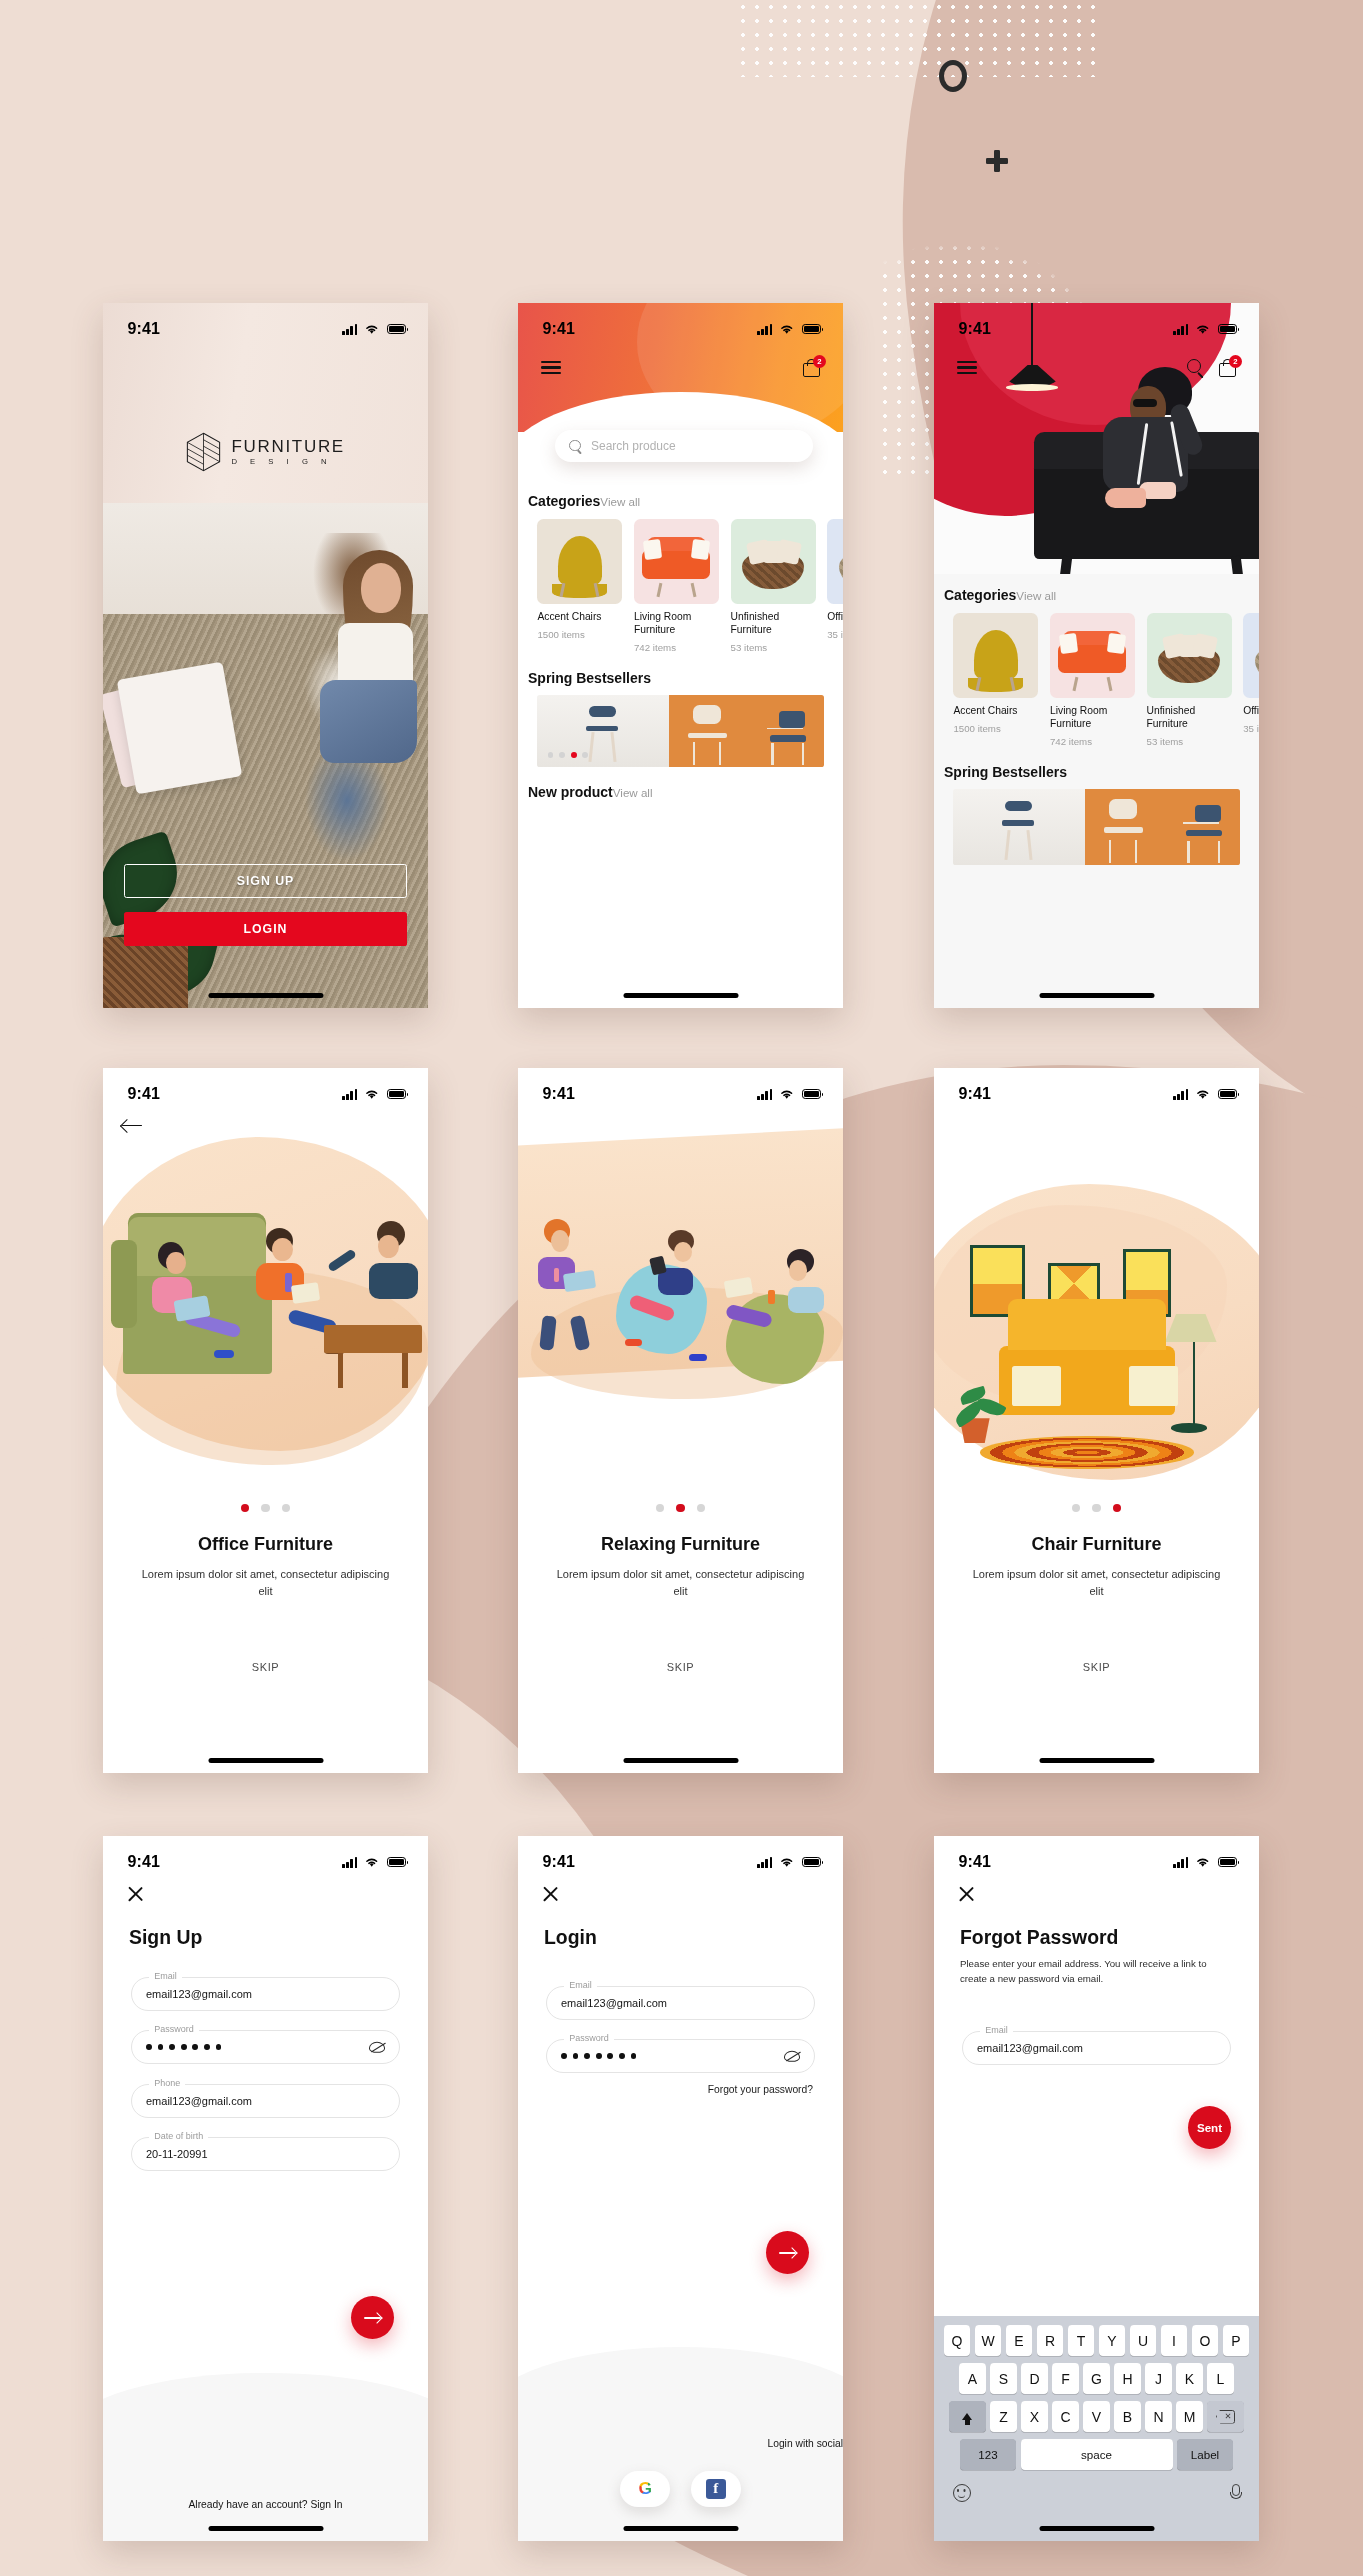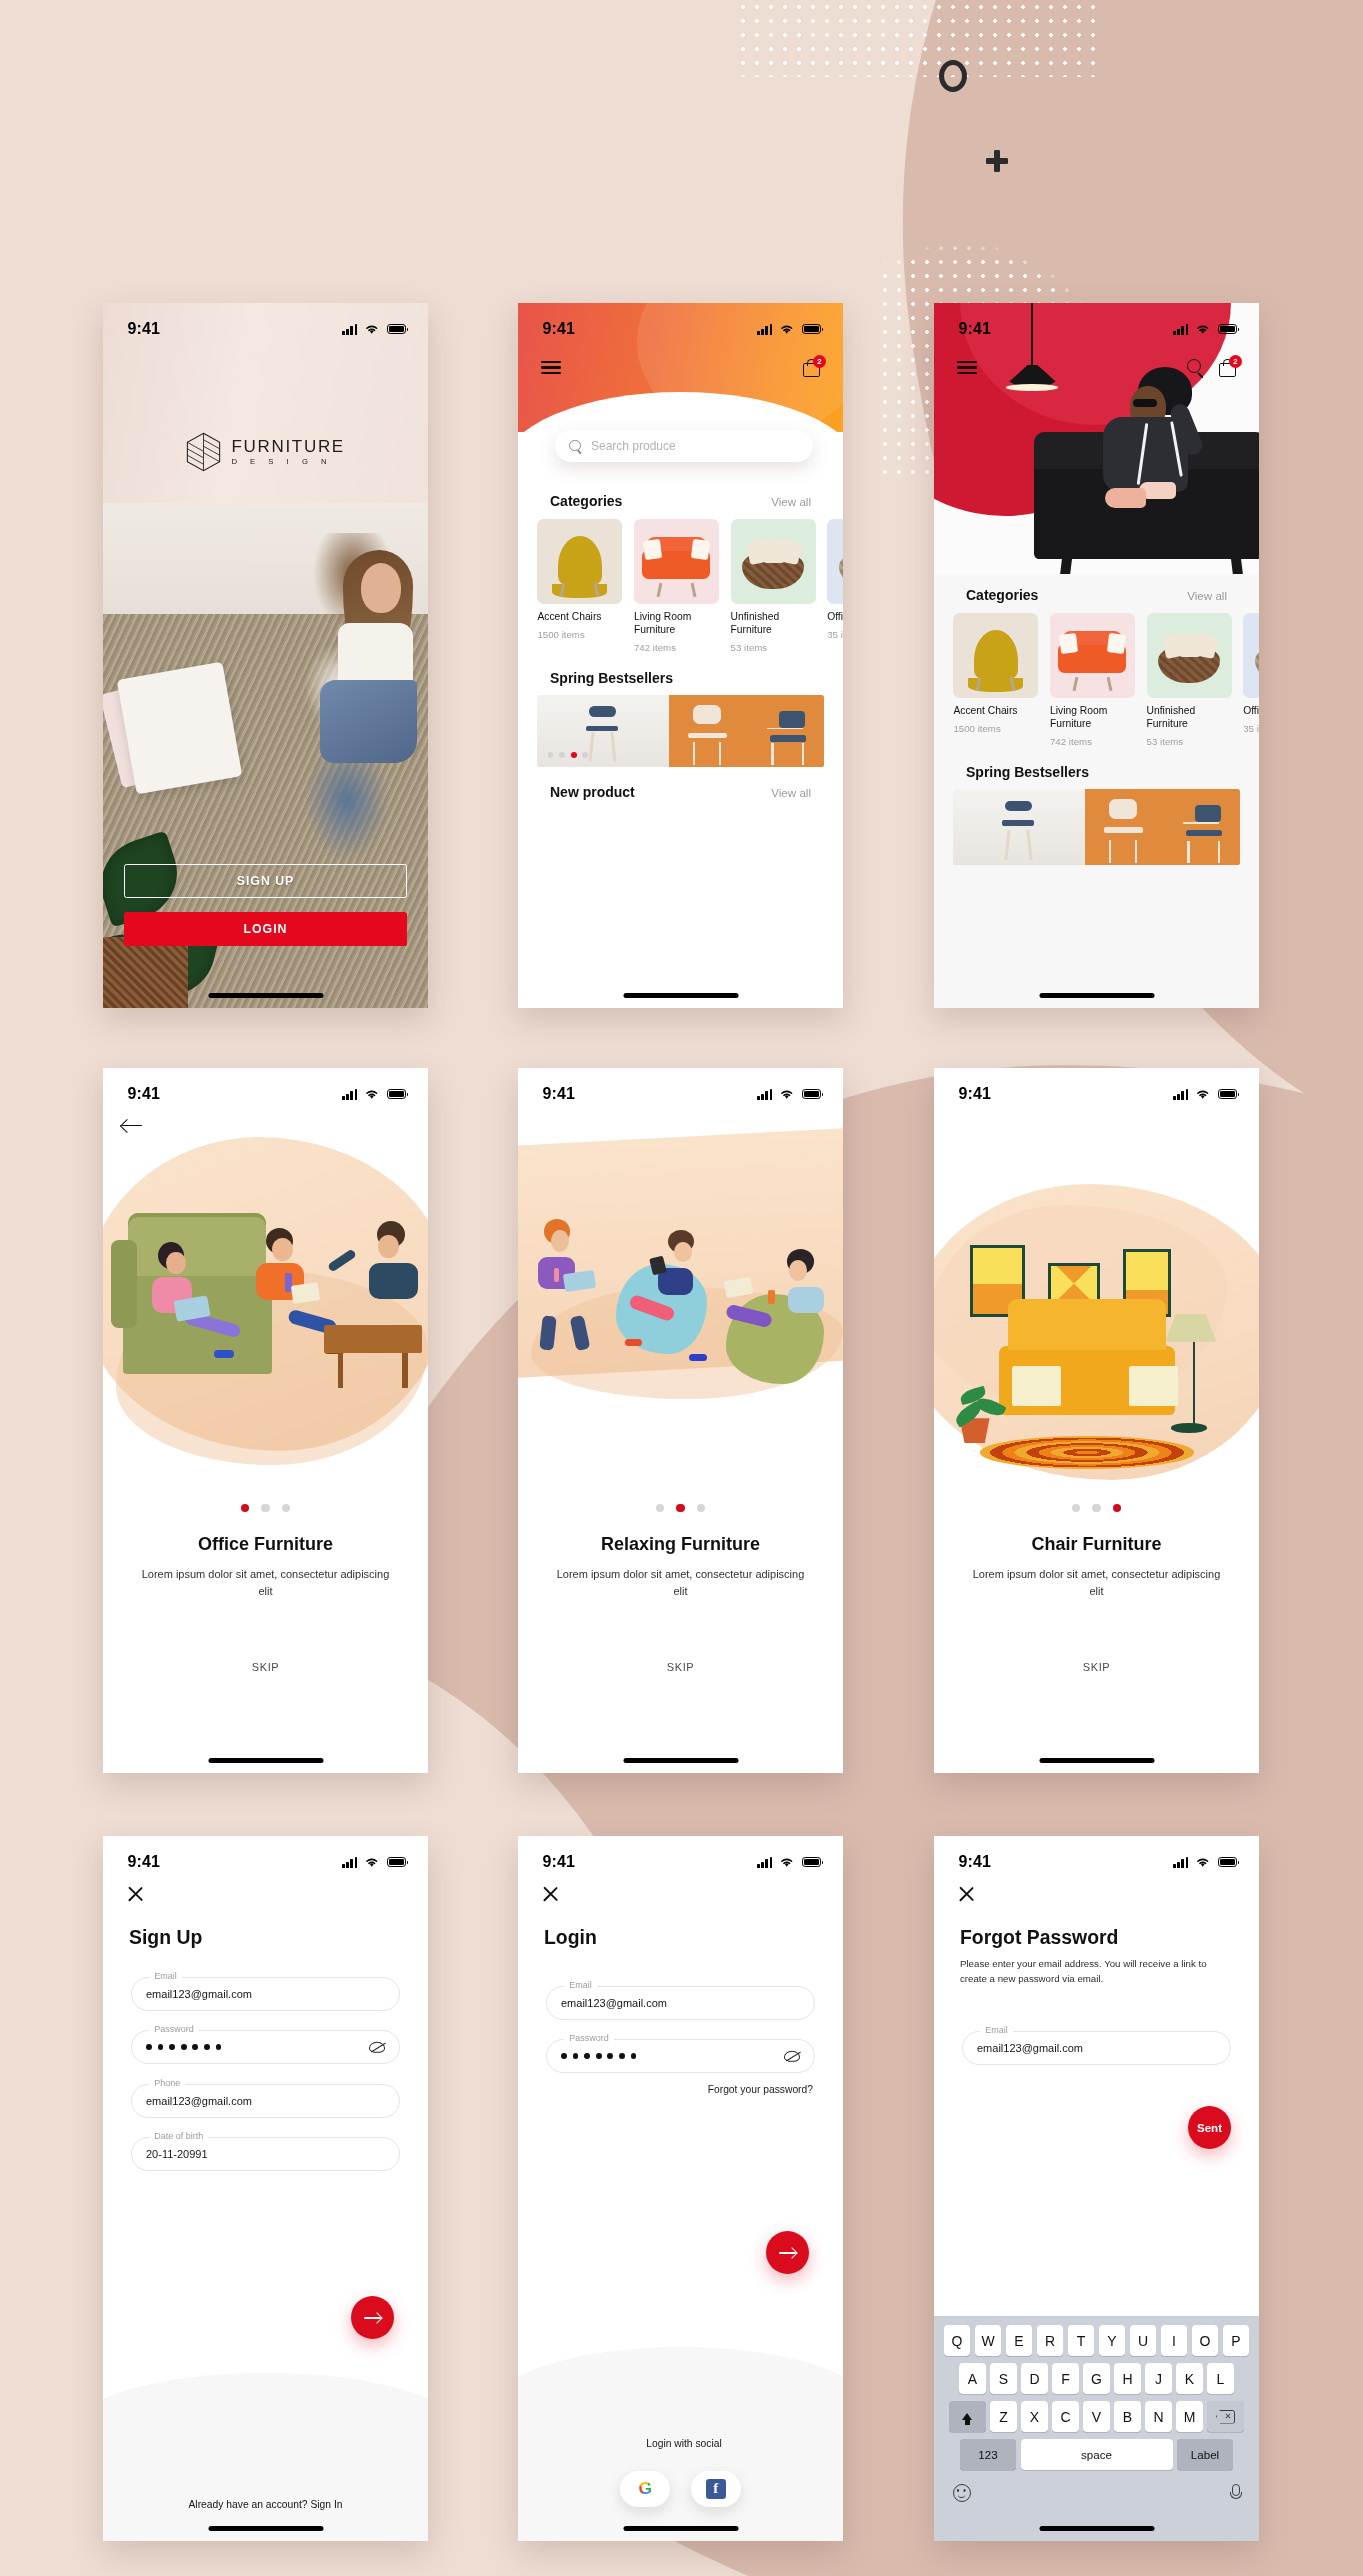--- a/index.html
+++ b/index.html
@@ -245,22 +245,22 @@
     background: #fff; border-radius: 17px; z-index: 35;
     display: flex; align-items: center; gap: 9px; padding: 0 14px;
     box-shadow: 0 6.5px 17px rgba(120,90,80,.18);
   }
   .search-box .icon-search { width: 13px; height: 13px; }
   .search-box .icon-search::before { width: 9.7px; height: 9.7px; border-width: 1.5px; border-color:#8b8b8b; }
   .search-box .icon-search::after { width: 5.2px; height: 1.5px; background:#8b8b8b; }
   .search-ph { font-size: 12px; color: #b2b2b2; }
 
   .sec-head {
-    display: flex; align-items: baseline; justify-content: space-between;
-    padding: 0 32px; margin-top: 17px;
+    display: flex; align-items: baseline; justify-content: flex-start;
+    padding: 0 10px; margin-top: 17px;
   }
   .sec-title { font-size: 14px; font-weight: bold; color: #111; }
   .sec-link { font-size: 11.6px; color: #9a9a9a; }
 
   .cat-row { display: flex; gap: 11.6px; padding: 0 19.4px; margin-top: 10.3px; }
   .cat { width: 85px; flex: 0 0 85px; }
   .cat-thumb { width: 85px; height: 85px; border-radius: 6.5px; position: relative; overflow: hidden; }
   .cat-name { font-size: 10.3px; color: #111; margin-top: 6.5px; line-height: 1.25; }
   .cat-count { font-size: 9.7px; color: #a0a0a0; margin-top: 5.2px; }
 
@@ -488,21 +488,21 @@
     border-top:1.7px solid #fff; border-right:1.7px solid #fff; transform: rotate(45deg); }
   .fab-text { color: #fff; font-size: 11.6px; font-weight: bold; }
   .form-curve {
     position: absolute; left: -10%; right: -10%; bottom: 0; height: 168px;
     background: #f7f7f7; border-radius: 50% 50% 0 0 / 34% 34% 0 0; z-index: 2;
   }
   .bottom-note {
     position: absolute; left: 0; right: 0; bottom: 31px; text-align: center;
     font-size: 10.3px; color: #131313; z-index: 10;
   }
-  .social-label { position: absolute; left: 7px; right: 0; bottom: 92px; text-align: center; font-size: 10.3px; color: #151515; z-index: 10; }
+  .social-label { position: absolute; left: 7px; right: 0; bottom: 92px; text-align: right; font-size: 10.3px; color: #151515; z-index: 10; }
   .social-row { position: absolute; left: 0; right: 0; bottom: 34px; display: flex; justify-content: center; gap: 20.7px; z-index: 10; }
   .social-btn {
     width: 50px; height: 36px; background: #fff; border-radius: 19.4px;
     display: flex; align-items: center; justify-content: center;
     box-shadow: 0 5.2px 14px rgba(120,110,105,.20);
   }
   .g-logo { font-size: 17.4px; font-weight: bold; line-height: 1;
     background: conic-gradient(from 210deg, #ea4335 0 25%, #fbbc05 25% 50%, #34a853 50% 75%, #4285f4 75% 100%);
     -webkit-background-clip: text; background-clip: text; color: transparent; }
   .fb-logo { width: 19.4px; height: 19.4px; background: #3b5998; border-radius: 3.2px;

